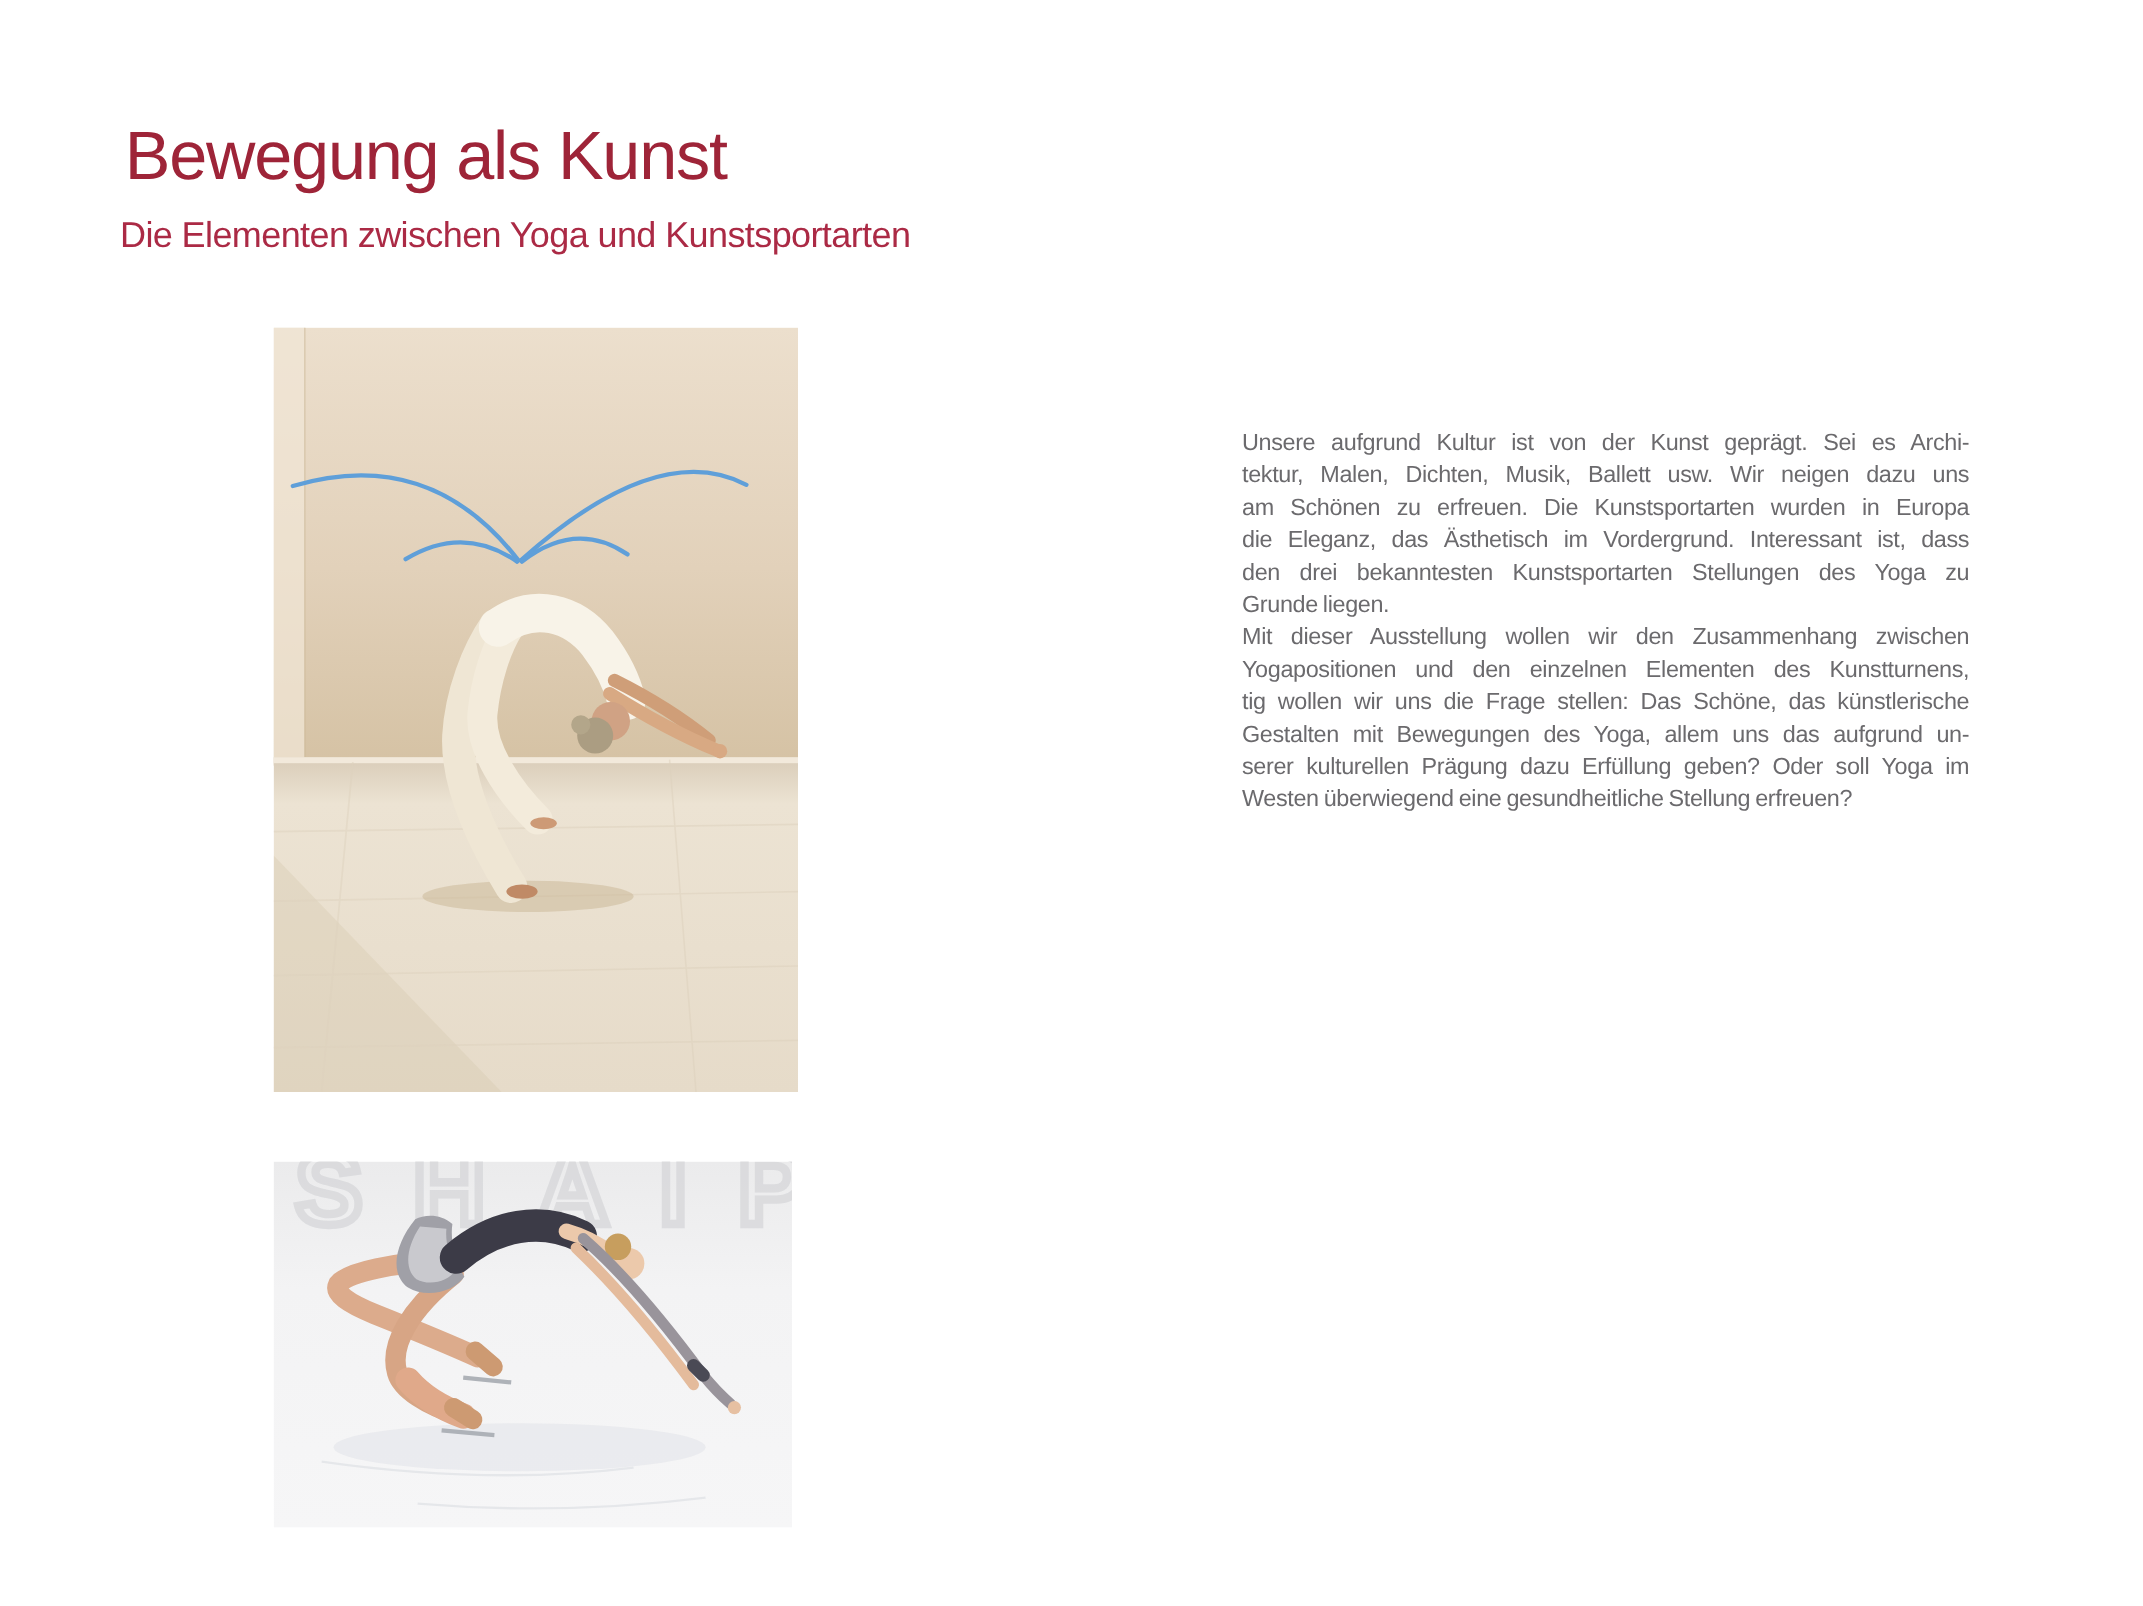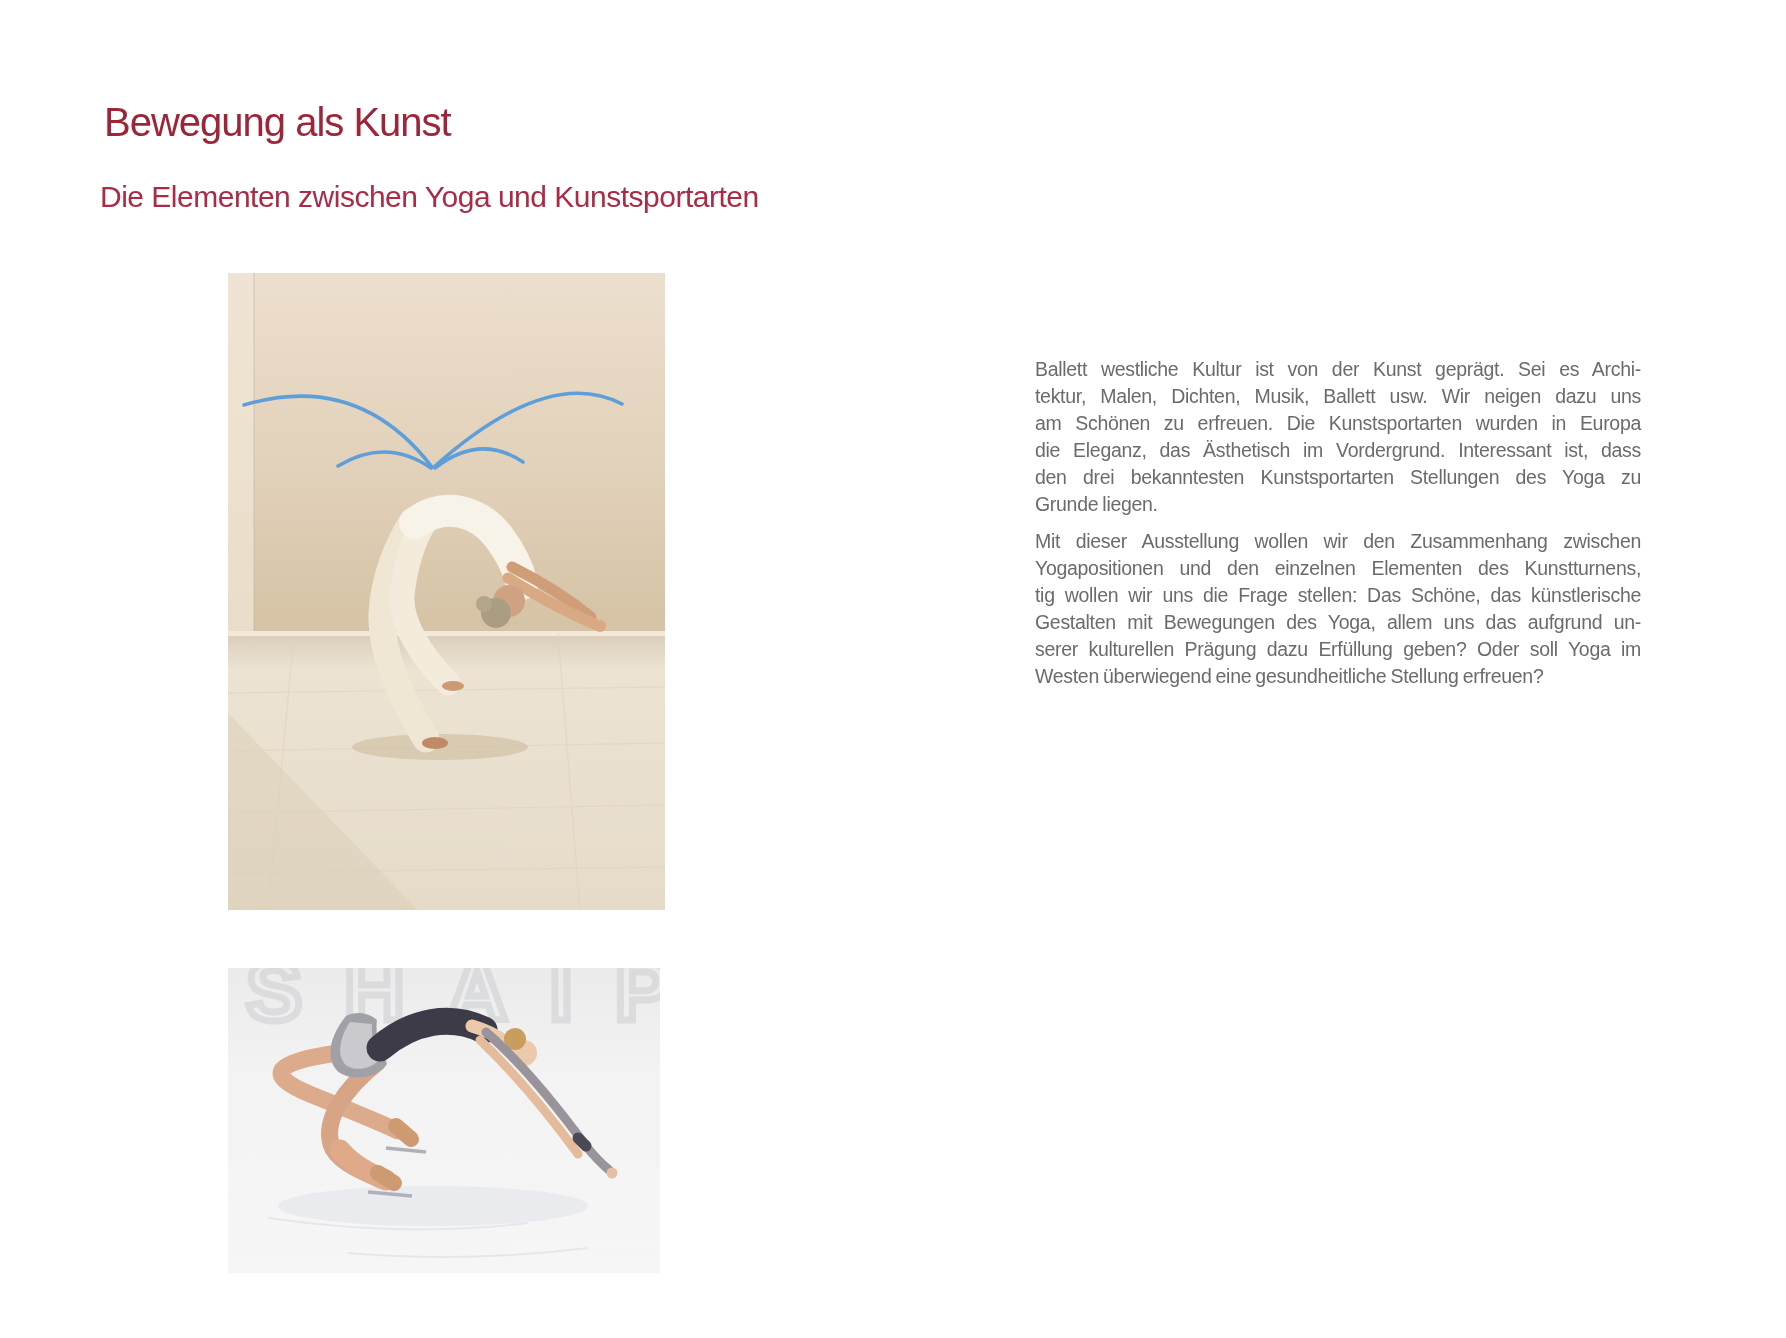--- a/index.html
+++ b/index.html
@@ -8,21 +8,21 @@
     background: #ffffff;
     position: relative;
     overflow: hidden;
     font-family: "Liberation Sans", sans-serif;
   }
 
   .title {
     position: absolute;
     left: 104px; top: 101px;
     margin: 0;
-    font-size: 40px;
+    font-size: 57px;
     font-weight: normal;
     letter-spacing: -1px;
     line-height: 1.05;
     color: var(--title-color, #9e2438);
   }
   .subtitle {
     position: absolute;
     left: 100px; top: 180px;
     margin: 0;
     font-size: 30px;
@@ -36,21 +36,21 @@
     position: absolute;
     left: 1035px; top: 356px;
     width: 606px;
     font-size: 19.5px;
     line-height: 27px;
     letter-spacing: -0.3px;
     word-spacing: -1px;
     color: var(--body-color, #6b6a6d);
   }
   .para { margin: 0; }
-  .para + .para { margin-top: 10px; }
+  .para + .para { }
   .line {
     text-align: justify;
     text-align-last: justify;
     white-space: normal;
   }
   .line.last { text-align-last: left; }
 
   figure.photo { position: absolute; margin: 0; padding: 0; }
   figure.yoga   { left: 228px; top: 273px;  width: 437px; height: 637px; }
   figure.skater { left: 228px; top: 968px;  width: 432px; height: 305px; }
@@ -171,21 +171,21 @@
         <path d="M258,64 C295,96 330,140 358,178 C366,188 374,196 381,202" stroke="#99949b" stroke-width="9" fill="none" stroke-linecap="round"></path>
         <path d="M252,72 C290,108 322,148 350,186" stroke="#e4bb9c" stroke-width="9" fill="none" stroke-linecap="round"></path>
         <line x1="350" y1="170" x2="358" y2="178" stroke="#4a4a55" stroke-width="11" stroke-linecap="round"></line>
         <circle cx="384" cy="205" r="5.5" fill="#e6c0a2"></circle>
       </g>
     </svg>
   </figure>
 
   <div class="bodytext">
       <div class="para">
-        <div class="line">Ballett westliche Kultur ist von der Kunst geprägt. Sei es Archi-</div>
+        <div class="line">Unsere aufgrund Kultur ist von der Kunst geprägt. Sei es Archi-</div>
         <div class="line">tektur, Malen, Dichten, Musik, Ballett usw. Wir neigen dazu uns</div>
         <div class="line">am Schönen zu erfreuen. Die Kunstsportarten wurden in Europa</div>
         <div class="line">die Eleganz, das Ästhetisch im Vordergrund. Interessant ist, dass</div>
         <div class="line">den drei bekanntesten Kunstsportarten Stellungen des Yoga zu</div>
         <div class="line last">Grunde liegen.</div>
       </div>
       <div class="para">
         <div class="line">Mit dieser Ausstellung wollen wir den Zusammenhang zwischen</div>
         <div class="line">Yogapositionen und den einzelnen Elementen des Kunstturnens,</div>
         <div class="line">tig wollen wir uns die Frage stellen: Das Schöne, das künstlerische</div>

